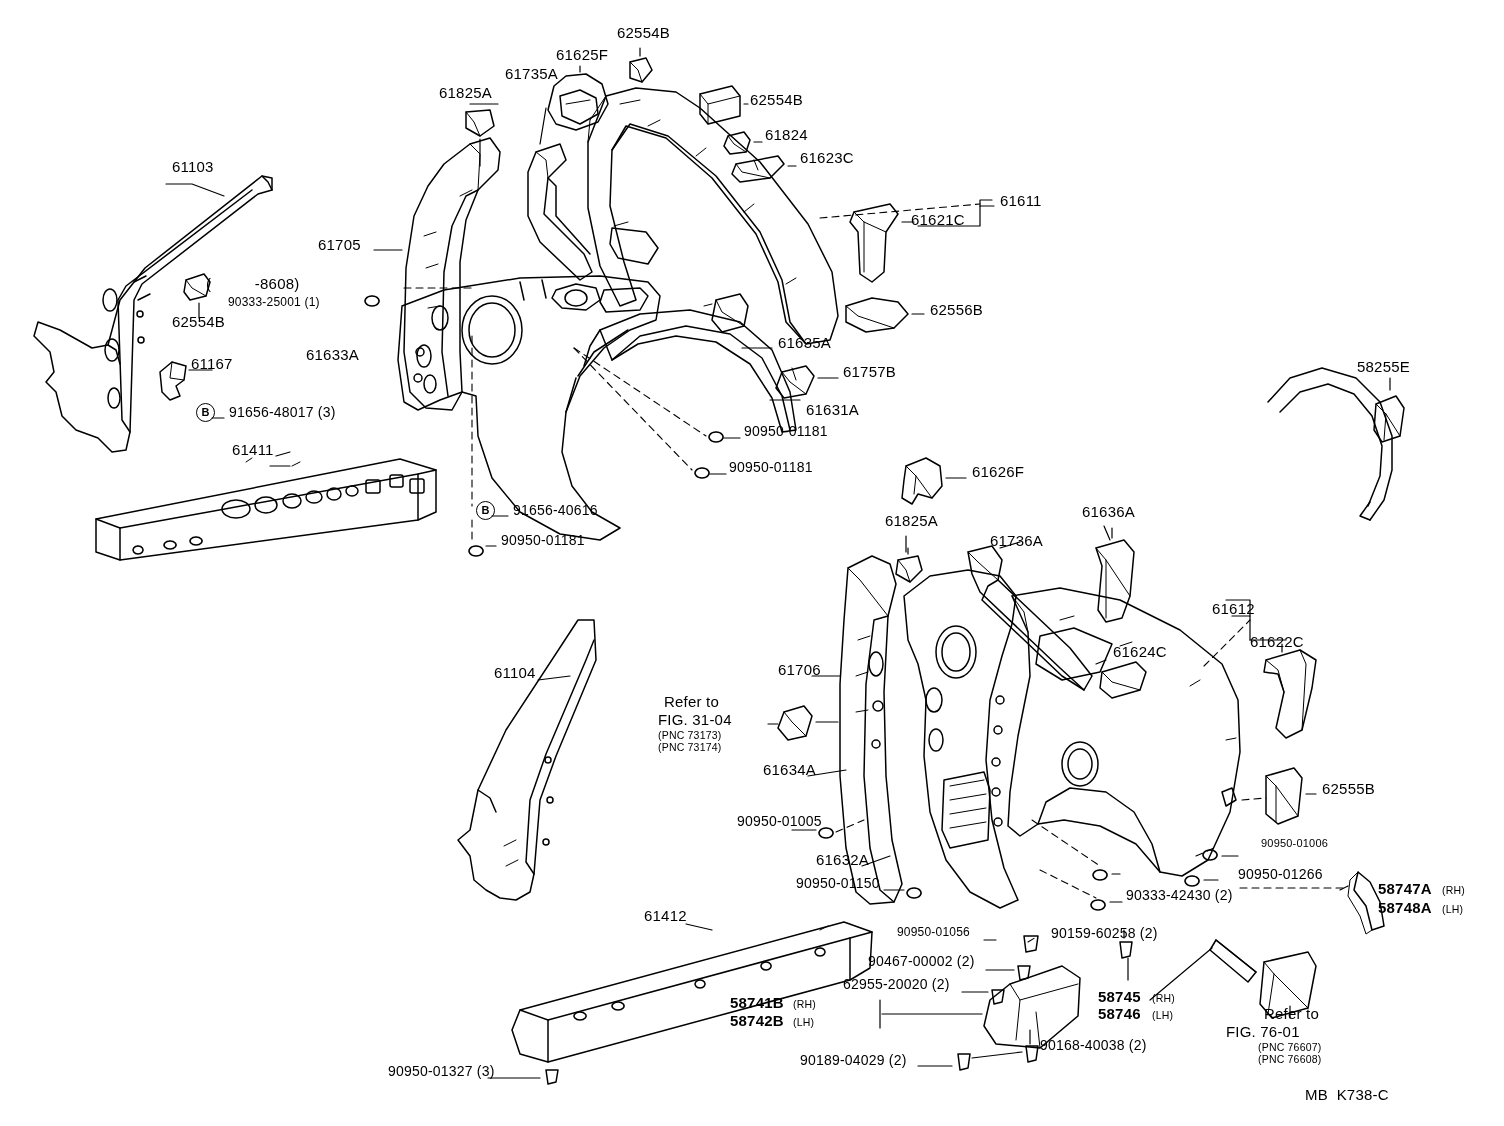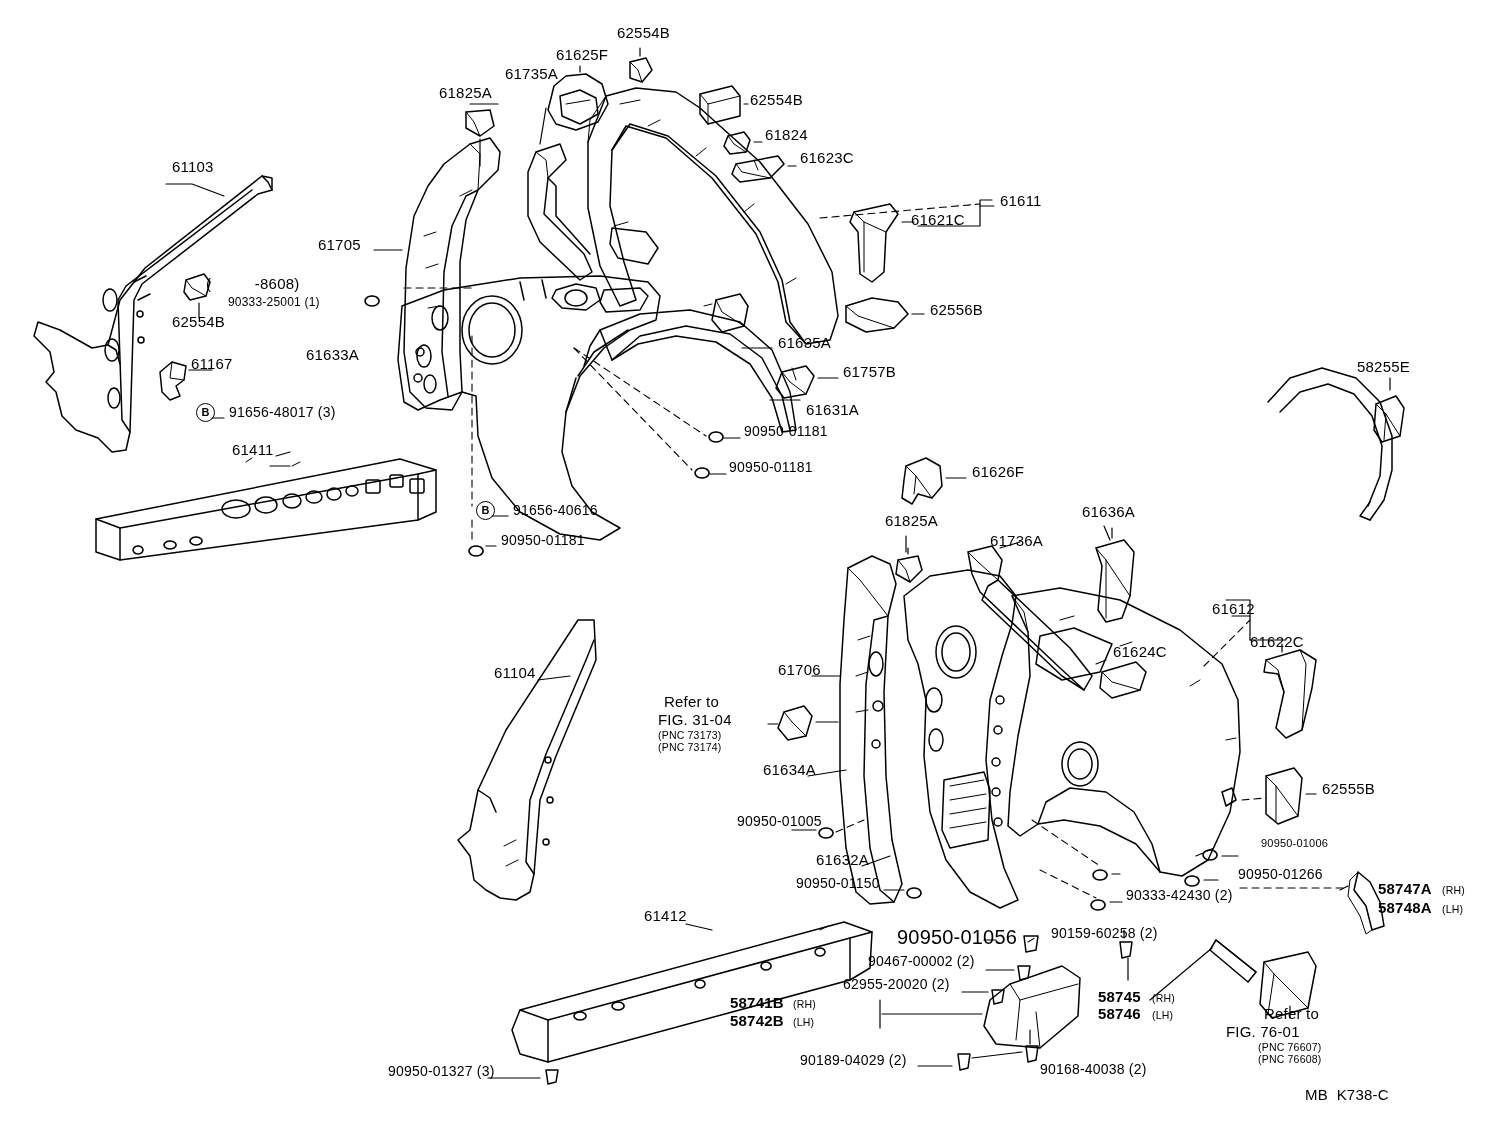--- a/index.html
+++ b/index.html
@@ -436,37 +436,37 @@
   <div class="lbl sm" style="left:1245px;top:837px;font-size:11px;margin-left:16px;">90950-01006</div>
   <div class="lbl" style="left:816px;top:852px;">61632A</div>
   <div class="lbl sm" style="left:1224px;top:867px;font-size:14px;margin-left:14px;">90950-01266</div>
   <div class="lbl sm" style="left:796px;top:876px;font-size:14px;">90950-01150</div>
   <div class="lbl sm" style="left:1126px;top:888px;font-size:14px;">90333-42430 (2)</div>
   <div class="lbl bold" style="left:1378px;top:881px;">58747A</div>
   <div class="lbl xs" style="left:1442px;top:885px;">(RH)</div>
   <div class="lbl bold" style="left:1378px;top:900px;">58748A</div>
   <div class="lbl xs" style="left:1442px;top:904px;">(LH)</div>
   <div class="lbl" style="left:644px;top:908px;">61412</div>
-  <div class="lbl sm" style="left:897px;top:926px;font-size:20px;">90950-01056</div>
+  <div class="lbl sm" style="left:897px;top:926px;font-size:12px;">90950-01056</div>
   <div class="lbl sm" style="left:1051px;top:926px;font-size:14px;">90159-60258 (2)</div>
   <div class="lbl sm" style="left:868px;top:954px;font-size:14px;">90467-00002 (2)</div>
   <div class="lbl sm" style="left:843px;top:977px;font-size:14px;">62955-20020 (2)</div>
   <div class="lbl bold" style="left:1098px;top:989px;">58745</div>
   <div class="lbl xs" style="left:1152px;top:993px;">(RH)</div>
   <div class="lbl bold" style="left:1098px;top:1006px;">58746</div>
   <div class="lbl xs" style="left:1152px;top:1010px;">(LH)</div>
   <div class="lbl bold" style="left:730px;top:995px;">58741B</div>
   <div class="lbl xs" style="left:793px;top:999px;">(RH)</div>
   <div class="lbl bold" style="left:730px;top:1013px;">58742B</div>
   <div class="lbl xs" style="left:793px;top:1017px;">(LH)</div>
   <div class="lbl" style="left:1264px;top:1006px;">Refer to</div>
   <div class="lbl" style="left:1226px;top:1024px;">FIG. 76-01</div>
   <div class="lbl xs" style="left:1258px;top:1042px;">(PNC 76607)</div>
   <div class="lbl xs" style="left:1258px;top:1054px;">(PNC 76608)</div>
-  <div class="lbl sm" style="left:1040px;top:1038px;font-size:14px;margin-top:24px;">90168-40038 (2)</div>
+  <div class="lbl sm" style="left:1040px;top:1038px;font-size:14px;">90168-40038 (2)</div>
   <div class="lbl sm" style="left:800px;top:1053px;font-size:14px;">90189-04029 (2)</div>
   <div class="lbl sm" style="left:388px;top:1064px;font-size:14px;">90950-01327 (3)</div>
   <div class="lbl" style="left:1305px;top:1087px;">MB  K738-C</div>
 
   <div class="circ" style="left:196px;top:403px;">B</div>
   <div class="circ" style="left:476px;top:501px;">B</div>
 
 </div>
 
 </body></html>

